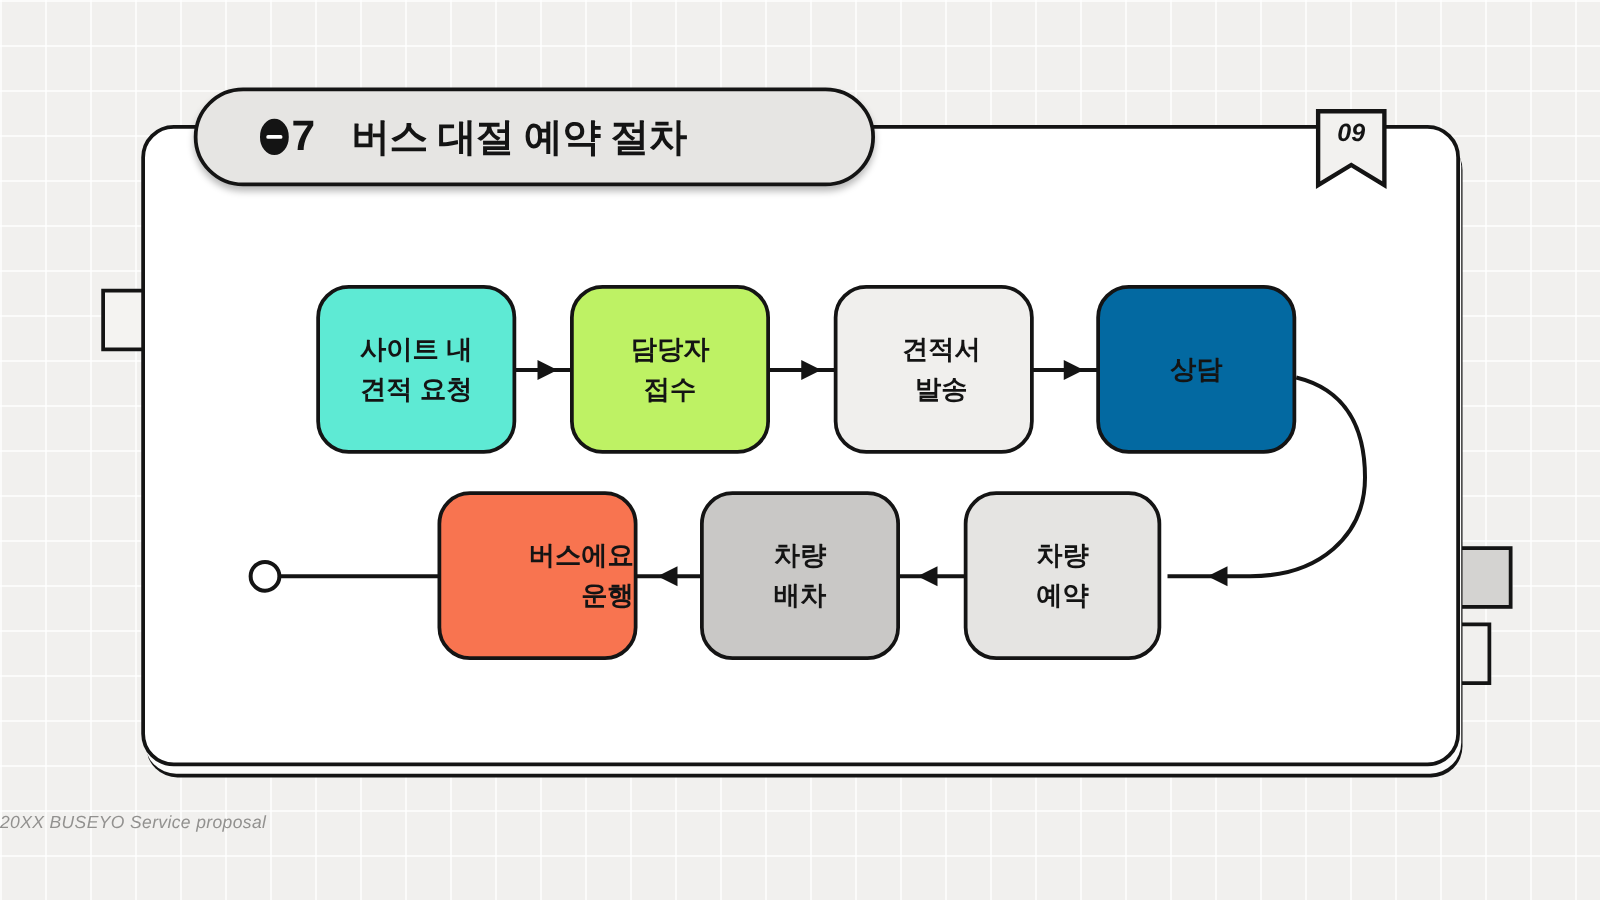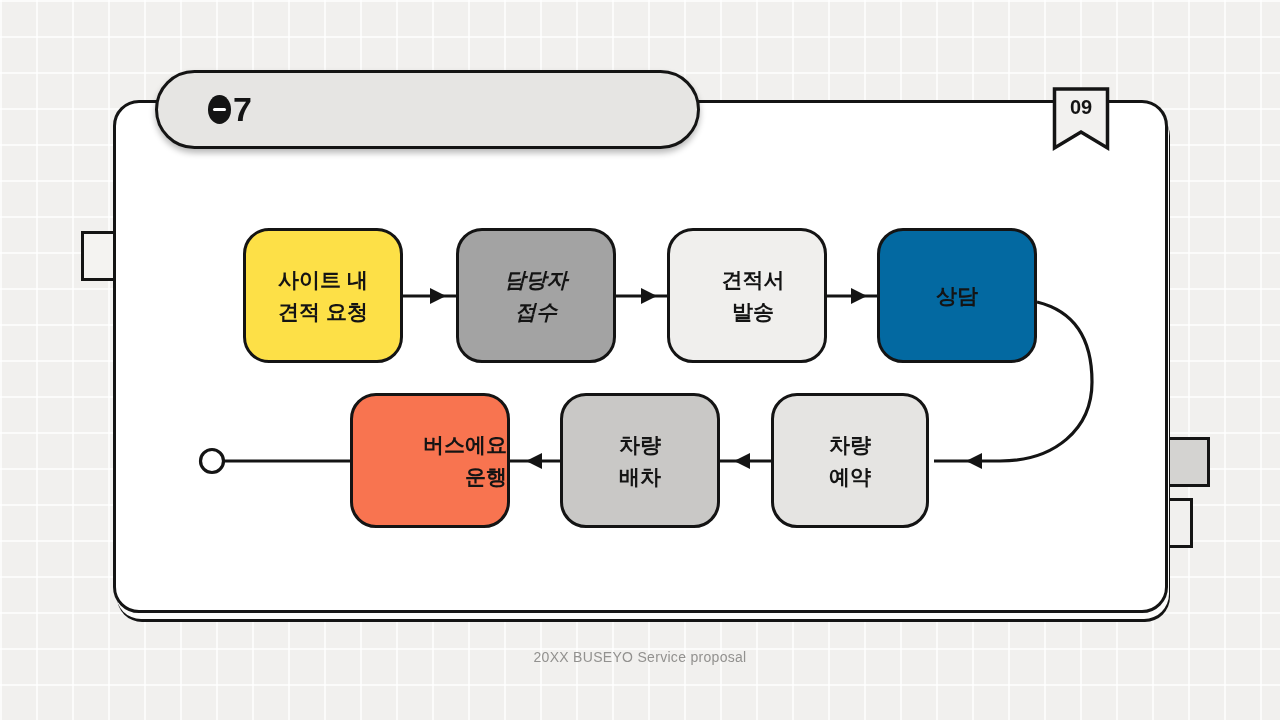--- a/index.html
+++ b/index.html
@@ -45,63 +45,64 @@
     border-radius:50%; position:relative; color:transparent; overflow:hidden;
     vertical-align:-0.07em; margin-right:2px;
   }
   .title-number .digit-zero::after {
     content:""; position:absolute; left:23%; right:23%; top:44%; height:13%;
     background:#ffffff; border-radius:2px;
   }
   .title-text { font-size:31px; font-weight:800; margin-left:28px; letter-spacing:-0.5px; }
 
   
-  .bookmark { position:absolute; left:1052px; top:87px; width:58px; height:66px; z-index:3; }
+  .bookmark { position:absolute; left:1052px; top:87px; width:58px; height:66px; z-index:3;font-style:italic; }
   .bookmark-num {
     position:absolute; left:0; top:9px; width:100%; text-align:center;
     font-size:20px; font-weight:700; color:#141414;
   }
 
   
   .step {
     position:absolute; width:160px; height:135px;
     border:3px solid #141414; border-radius:26px;
     display:flex; flex-direction:column; justify-content:center; align-items:center;
     font-size:21px; font-weight:600; line-height:1.5; text-align:center;
     z-index:3;
   }
-  #step-1 { left:243px; top:228px; background:#fde047; }
-  #step-2 { left:456px; top:228px; background:#a3a3a3;font-style:italic; }
+  #step-1 { left:253px; top:228px; background:#5eead4; }
+  #step-2 { left:456px; top:228px; background:#bef264; }
   #step-3 { left:667px; top:228px; background:#f0efed;padding-left:12px; }
   #step-4 { left:877px; top:228px; background:#0369a1; }
   #step-5 { left:771px; top:393px; width:158px; background:#e5e4e2; }
   #step-6 { left:560px; top:393px; background:#c9c8c6; }
   #step-7 { left:350px; top:393px; background:#f87450;align-items:flex-end; }
 
   .connectors { position:absolute; left:0; top:0; width:1280px; height:720px; z-index:2; pointer-events:none; }
 
   .footer {
-    position:absolute; left:0; top:649px; width:100%; text-align:center;
-    font-size:14px; color:#92918f; letter-spacing:0.3px; z-index:1;
+    position:absolute; left:0; top:649px; width:100%; 
+    font-size:14px; color:#92918f; letter-spacing:0.3px; z-index:1;font-style:italic;
   }
 </style>
 </head>
 <body>
 
 <div class="tab tab-left"></div>
 <div class="tab tab-right-1"></div>
 <div class="tab tab-right-2"></div>
 
 <div class="card"></div>
 
 <div class="title-pill">
   <span class="title-number">
       <span class="digit-zero">0</span>
       <span>7</span>
     </span>
+  <span class="title-text">버스 대절 예약 절차</span>
 </div>
 
 <div class="bookmark">
   <svg width="58" height="66" viewBox="0 0 58 66">
     <path d="M2.5 2 H55.5 V61 L29 45 L2.5 61 Z" fill="#f2f1ef" stroke="#141414" stroke-width="3.5" stroke-linejoin="miter"></path>
   </svg>
   <div class="bookmark-num">09</div>
 </div>
 
 <svg class="connectors" viewBox="0 0 1280 720">

